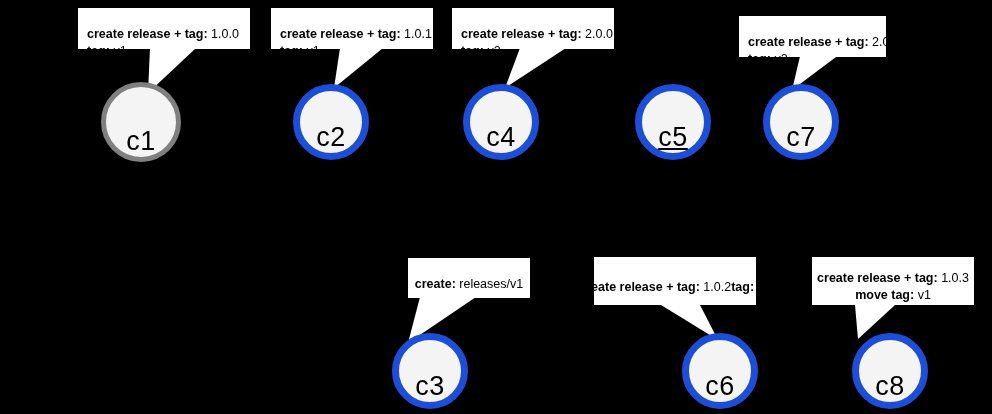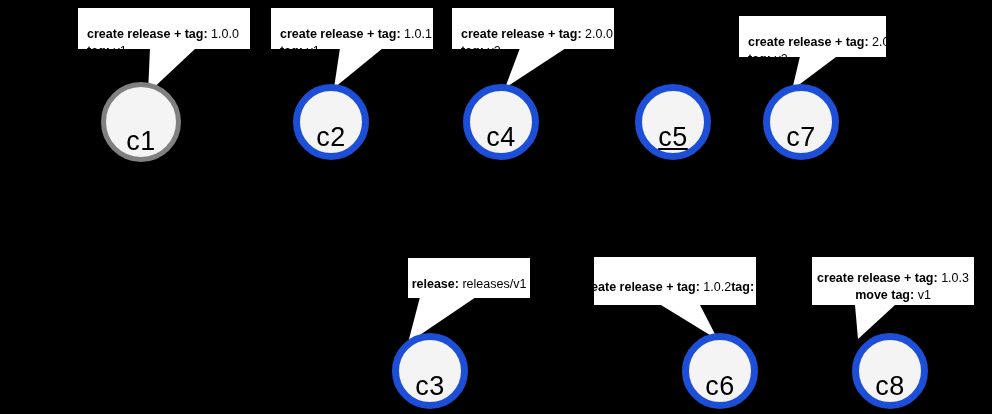--- a/index.html
+++ b/index.html
@@ -110,21 +110,21 @@
       <span class="v">2.0.1</span>
     </div>
     <div class="ln">
       <span class="k">tag:</span>
       <span class="v">v2</span>
     </div>
   </div>
 
   <div class="callout" style="left:408px; top:258px; width:122px; height:40px; display:flex; align-items:center; justify-content:center;">
     <div class="ln">
-      <span class="k">release:</span>
+      <span class="k">create:</span>
       <span class="v">releases/v1</span>
     </div>
   </div>
 
   <div class="callout" style="left:594px; top:257px; width:162px; height:48px; display:flex; flex-direction:row; align-items:center; justify-content:center;">
     <div class="ln">
       <span class="k">create release + tag:</span>
       <span class="v">1.0.2</span>
     </div>
     <div class="ln">

